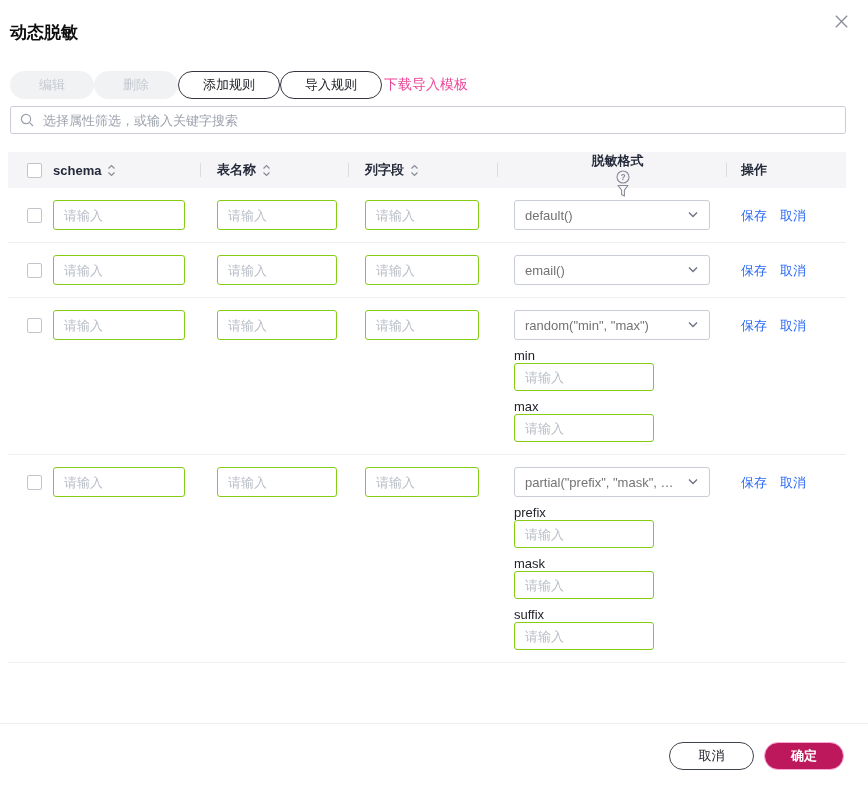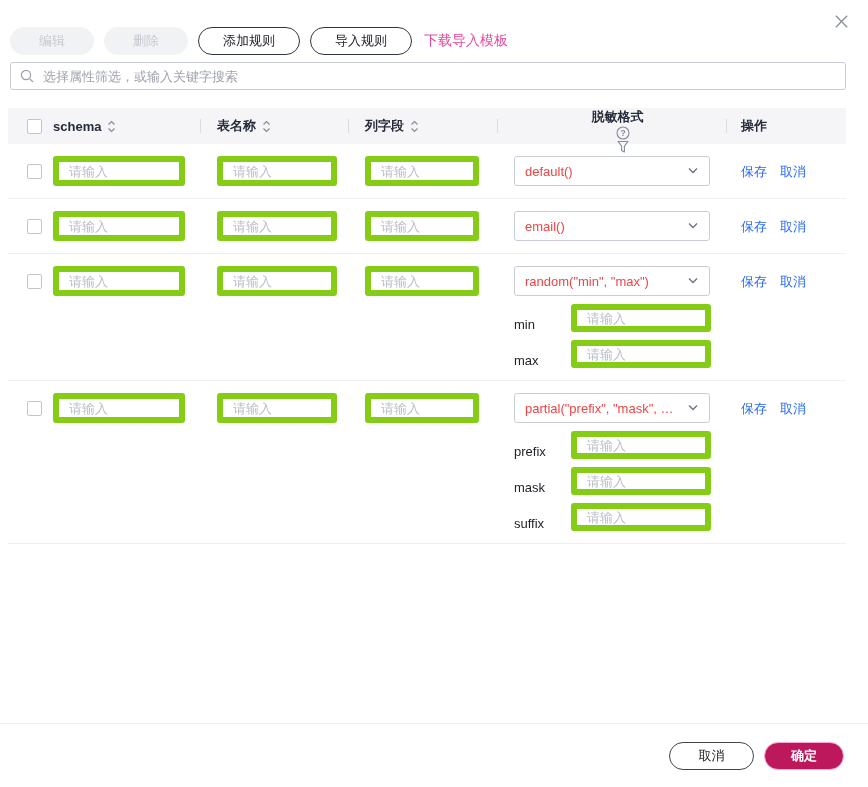--- a/index.html
+++ b/index.html
@@ -5,21 +5,21 @@
   html,body { margin:0; padding:0; background:#fff; }
   * { box-sizing:border-box; }
   .dialog {
     position:relative; width:868px; height:787px; background:#fff;
     font-family:"Liberation Sans","DejaVu Sans",sans-serif; color:#252b3a; overflow:hidden;
   }
   .close-btn { position:absolute; top:10px; right:16px; width:22px; height:22px;
     display:flex; align-items:center; justify-content:center; cursor:pointer; }
   .dlg-title { margin:0; padding:22px 0 0 10px; font-size:17px; font-weight:bold; color:#0d0d0d; line-height:22px; }
 
-  .toolbar { display:flex; align-items:center; gap:10px; margin:27px 10px 0 10px; }
+  .toolbar { display:flex; align-items:center; gap:0; margin:27px 10px 0 10px; }
   .btn { height:28px; border-radius:14px; font-size:13px; padding:0 24px;
     display:inline-flex; align-items:center; justify-content:center; cursor:pointer;
     font-family:inherit; background:#fff; }
   .btn.disabled { background:#f1f2f4; border:1px solid #f1f2f4; color:#c6cad1; cursor:default; min-width:84px; }
   .btn.outline { border:1px solid #33363e; color:#22242a; min-width:93px; }
   .link { color:#ec4899; font-size:14px; text-decoration:none; cursor:pointer; margin-left:2px; }
 
   .search-box { margin:7px 22px 0 10px; height:28px; border:1px solid #c9ced6; border-radius:3px;
     display:flex; align-items:center; padding:0 9px; gap:7px; background:#fff;justify-content:flex-end; }
   .search-box input { border:none; outline:none; flex:1; font-size:13px; color:#333; font-family:inherit; }
@@ -40,30 +40,30 @@
     content:""; position:absolute; left:0; top:11px; width:1px; height:14px; background:#d9dce1;
   }
   .th-label { margin-right:5px; }
   .sort-icon { display:inline-flex; cursor:pointer; margin-right:2px; }
   .hdr-icon { display:inline-flex; margin-left:5px; cursor:pointer; }
 
   .trow { border-bottom:1px solid #edeff2; padding:12px 0; }
   .trow .cell { min-height:30px; align-items:flex-start; }
   .trow .c0 { padding-top:8px; }
   .checkbox { width:15px; height:15px; border:1px solid #c0c5cd; border-radius:2px; background:#fff; display:inline-block; cursor:pointer; }
-  .txt-input { height:30px; border:6px solid #84cc16; border-radius:3px; padding:0 10px;
+  .txt-input { height:30px; border:1px solid #84cc16; border-radius:3px; padding:0 10px;
     font-size:13px; font-family:inherit; color:#737373; outline:none; }
   .txt-input::placeholder { color:#b9bec7; }
   .in-1 { width:132px; } .in-2 { width:120px; } .in-3 { width:114px; }
 
   .c4 { flex-direction:column; align-items:flex-start; }
   .select { width:196px; height:30px; border:1px solid #c9ced6; border-radius:3px; background:#fff;
     display:flex; align-items:center; justify-content:space-between; padding:0 10px; cursor:pointer; }
-  .select-value { font-size:13px; color:#ef4444; white-space:nowrap; overflow:hidden; text-overflow:ellipsis; max-width:160px;text-align:center; }
-  .param-row { display:flex; align-items:flex-end; margin-top:8px; }
+  .select-value { font-size:13px; color:#737373; white-space:nowrap; overflow:hidden; text-overflow:ellipsis; max-width:160px;text-align:center; }
+  .param-row { display:flex; align-items:flex-start; margin-top:8px;flex-direction:column; }
   .param-label { width:57px; font-size:13px; color:#22242a; flex:none; }
   .param-input { width:140px; height:28px; }
 
   .op-links { display:flex; gap:13px; padding-top:7px; }
   .op-link { color:#2a6af5; font-size:13px; text-decoration:none; cursor:pointer; }
 
   .dlg-footer { position:absolute; left:0; right:0; bottom:0; height:64px; border-top:1px solid #eceef1;
     display:flex; align-items:center; justify-content:flex-end; gap:10px; padding-right:24px; background:#fff; }
   .btn.footer-cancel { border:1px solid #40444d; color:#22242a; min-width:85px; }
   .btn.primary { background:#be185d; border:1px solid #f9a8d4; color:#fff; min-width:80px; font-weight:bold; }
@@ -72,20 +72,21 @@
 <body>
 
 <div class="dialog">
 
   <span class="close-btn">
     <svg width="17" height="17" viewBox="0 0 18 18">
         <path d="M3 3 L15 15 M15 3 L3 15" stroke="#8a8e99" stroke-width="1.4" fill="none"></path>
       </svg>
   </span>
 
+  <h1 class="dlg-title">动态脱敏</h1>
 
   <div class="toolbar">
     <button class="btn disabled">编辑</button>
     <button class="btn disabled">删除</button>
     <button class="btn outline">添加规则</button>
     <button class="btn outline">导入规则</button>
     <a class="link">下载导入模板</a>
   </div>
 
   <div class="search-box">

